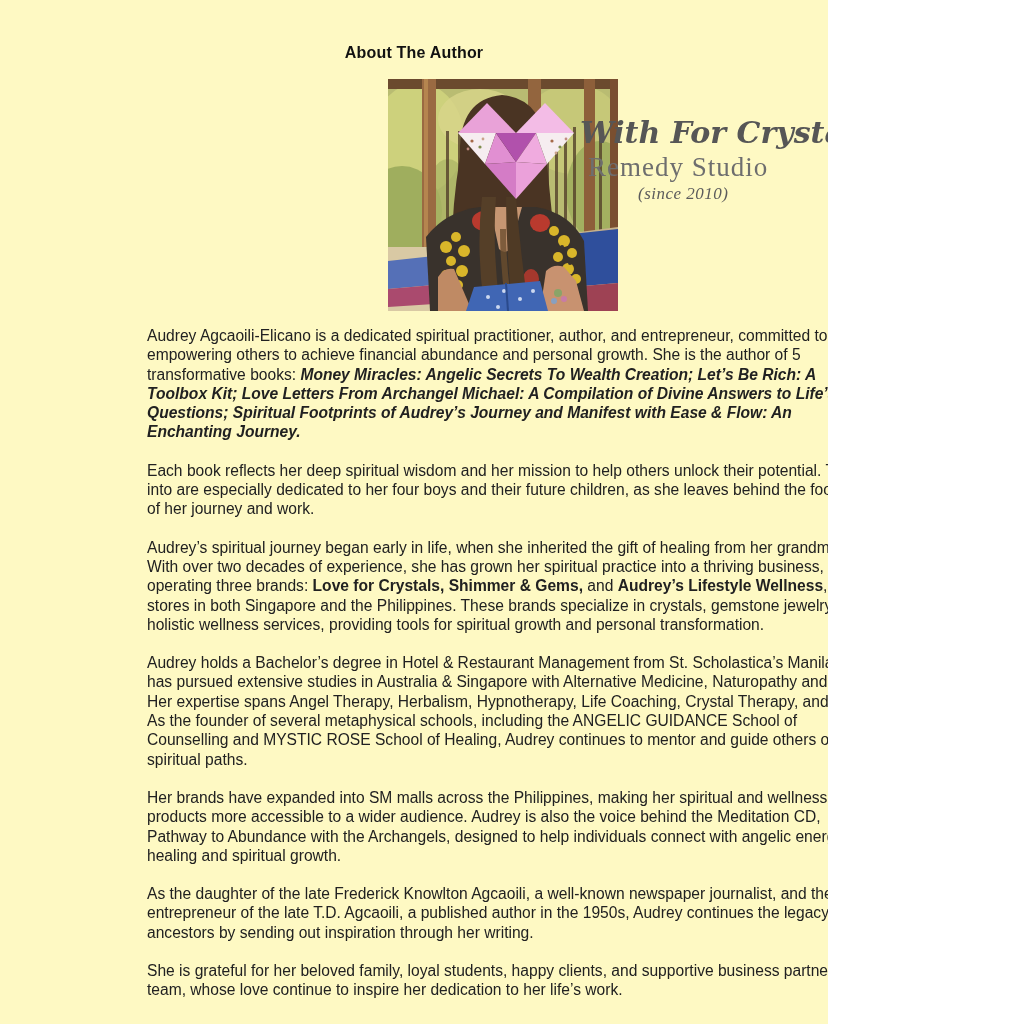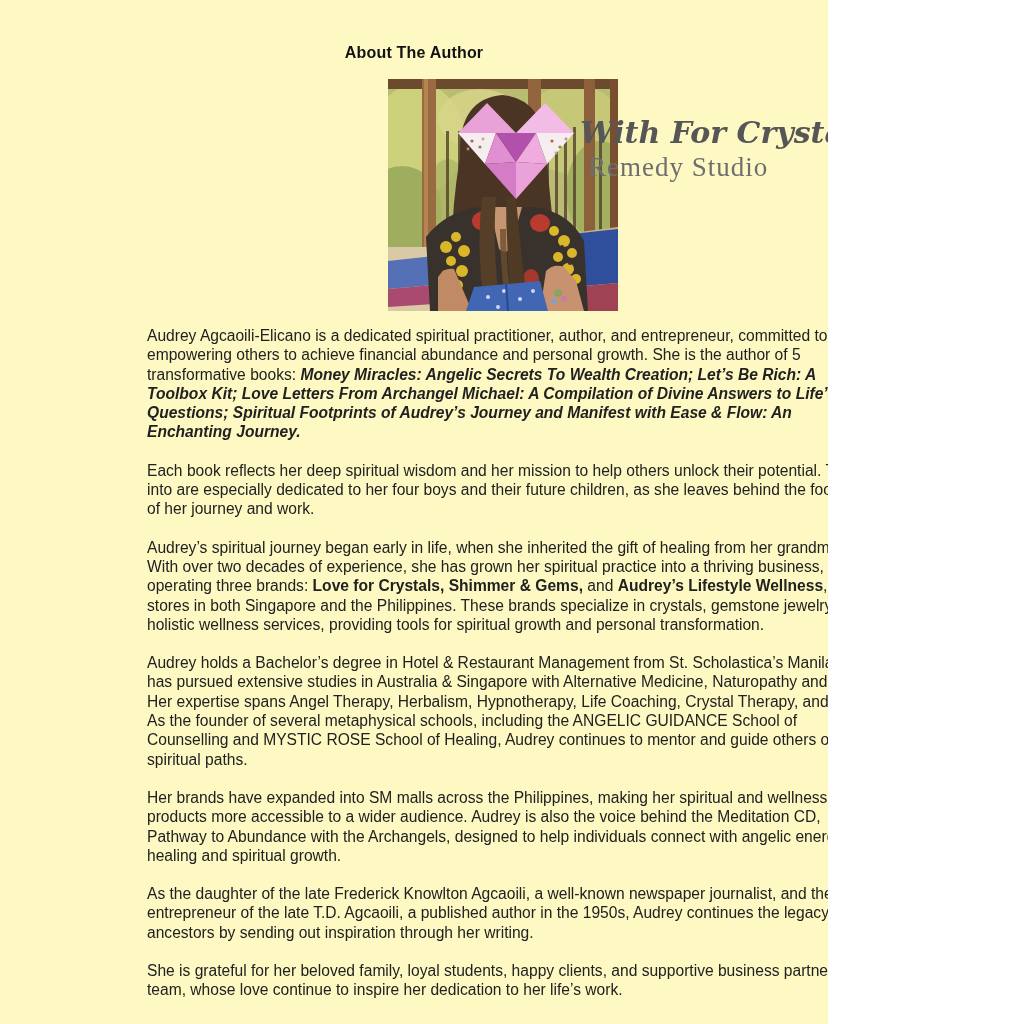--- a/index.html
+++ b/index.html
@@ -200,20 +200,21 @@
           <circle cx="108" cy="36" r="1.4" fill="#c08a80"></circle>
           <circle cx="98" cy="50" r="1.4" fill="#caa28a"></circle>
         </g>
       </g>
     </svg>
   </div>
 
   <div class="logo-text">
     <div class="brand">With For Crystals</div>
     <div class="studio">Remedy Studio</div>
+    <div class="since">(since 2010)</div>
   </div>
 
   <div class="bio">
       <p><span>Audrey Agcaoili-Elicano is a dedicated spiritual practitioner, author, and entrepreneur, committed to empowering others to achieve financial abundance and personal growth. She is the author of 5 transformative books: </span><span class="seg-bi">Money Miracles: Angelic Secrets To Wealth Creation; Let’s Be Rich: A Toolbox Kit; Love Letters From Archangel Michael: A Compilation of Divine Answers to Life’s Questions; Spiritual Footprints of Audrey’s Journey and Manifest with Ease &amp; Flow: An Enchanting Journey.</span></p>
       <p><span>Each book reflects her deep spiritual wisdom and her mission to help others unlock their potential. These into are especially dedicated to her four boys and their future children, as she leaves behind the footprints of her journey and work.</span></p>
       <p><span>Audrey’s spiritual journey began early in life, when she inherited the gift of healing from her grandmother. With over two decades of experience, she has grown her spiritual practice into a thriving business, operating three brands: </span><span class="seg-b">Love for Crystals, Shimmer &amp; Gems,</span><span> and </span><span class="seg-b">Audrey’s Lifestyle Wellness</span><span>, with stores in both Singapore and the Philippines. These brands specialize in crystals, gemstone jewelry, and holistic wellness services, providing tools for spiritual growth and personal transformation.</span></p>
       <p><span>Audrey holds a Bachelor’s degree in Hotel &amp; Restaurant Management from St. Scholastica’s Manila and has pursued extensive studies in Australia &amp; Singapore with Alternative Medicine, Naturopathy and alike. Her expertise spans Angel Therapy, Herbalism, Hypnotherapy, Life Coaching, Crystal Therapy, and more. As the founder of several metaphysical schools, including the ANGELIC GUIDANCE School of Counselling and MYSTIC ROSE School of Healing, Audrey continues to mentor and guide others on their spiritual paths.</span></p>
       <p><span>Her brands have expanded into SM malls across the Philippines, making her spiritual and wellness products more accessible to a wider audience. Audrey is also the voice behind the Meditation CD, Pathway to Abundance with the Archangels, designed to help individuals connect with angelic energies for healing and spiritual growth.</span></p>
       <p><span>As the daughter of the late Frederick Knowlton Agcaoili, a well-known newspaper journalist, and the entrepreneur of the late T.D. Agcaoili, a published author in the 1950s, Audrey continues the legacy of her ancestors by sending out inspiration through her writing.</span></p>
       <p><span>She is grateful for her beloved family, loyal students, happy clients, and supportive business partners and team, whose love continue to inspire her dedication to her life’s work.</span></p>

